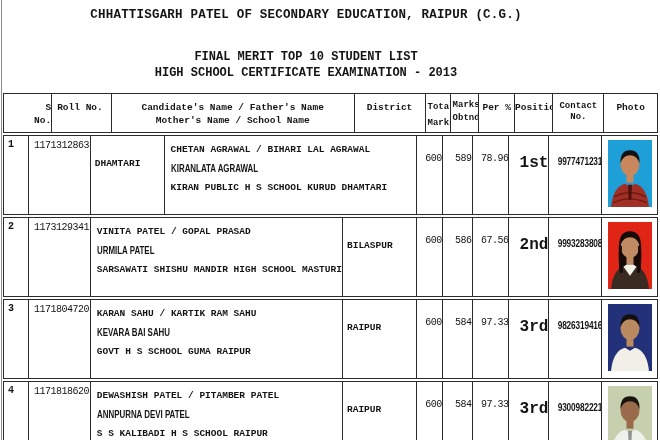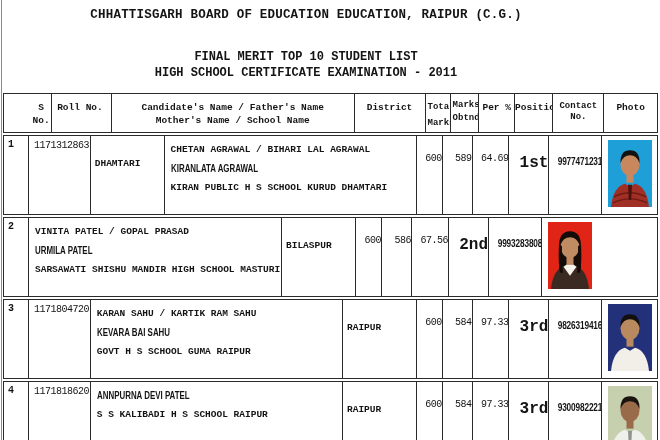--- a/index.html
+++ b/index.html
@@ -20,21 +20,21 @@
   .thead { height:40px; }
   .tdata { height:80px; }
   .c { border-right:1px solid #2b2b2b; overflow:hidden; }
   .c:last-child { border-right:none; }
   .c-sno{width:25px;} .c-roll{width:62px;} .c-cand{width:253px;} .c-dist{width:74px;}
   .c-total{width:26px;} .c-obt{width:30px;} .c-per{width:37px;} .c-pos{width:40px;}
   .c-con{width:53px;} .c-photo{width:55px;}
 
   
   .thead .c { font-size:9.5px; font-weight:bold; padding-top:7px; text-align:center; line-height:13px; }
-  .thead .c-sno { text-align:center; padding-left:3px;margin-left:24px; }
+  .thead .c-sno { text-align:right; padding-left:3px;margin-left:24px; }
   .thead .c-roll { text-align:left; padding-left:5px; }
   .thead .c-total { font-size:9px; line-height:16px; padding-top:5px; text-align:left; padding-left:2px; }
   .thead .c-obt  { font-size:9px; line-height:13px; padding-top:5px; text-align:left; padding-left:2px; }
   .thead .c-con  { font-size:9px; line-height:11px; }
 
   
   .tdata .c-sno  { font-size:10px; font-weight:bold; padding:3px 0 0 4px; }
   .tdata .c-roll { font-size:10px; padding:4px 0 0 5px; letter-spacing:-0.5px; }
   .tdata .c-cand { padding:4px 0 0 6px; }
   .cand-l1 { font-size:9.5px; font-weight:bold; line-height:19px; white-space:nowrap; }
@@ -50,23 +50,23 @@
   .tdata .c-photo { display:flex; justify-content:center; padding-top:4px; }
   .photo-svg { width:44px; height:67px; display:block; }
 </style>
 </head>
 <body>
 
 <div class="page">
   <div class="edge-line"></div>
 
   <div class="titles">
-    <div class="t-board">CHHATTISGARH BOARD OF EDUCATION EDUCATION, RAIPUR (C.G.)</div>
+    <div class="t-board">CHHATTISGARH PATEL OF SECONDARY EDUCATION, RAIPUR (C.G.)</div>
     <div class="t-sub1">FINAL MERIT TOP 10 STUDENT LIST</div>
-    <div class="t-sub2">HIGH SCHOOL CERTIFICATE EXAMINATION - 2011</div>
+    <div class="t-sub2">HIGH SCHOOL CERTIFICATE EXAMINATION - 2013</div>
   </div>
 
   <div class="tbl">
     <div class="trow thead">
       <div class="c c-sno">S No.</div>
       <div class="c c-roll">Roll No.</div>
       <div class="c c-cand">
         <div>Candidate's Name / Father's Name</div>
         <div>Mother's Name / School Name</div>
       </div>
@@ -92,41 +92,42 @@
     <div class="c c-sno">1</div>
     <div class="c c-roll">1171312863</div>
     <div class="c c-dist">DHAMTARI</div>
     <div class="c c-cand">
       <div class="cand-l1">CHETAN AGRAWAL / BIHARI LAL AGRAWAL</div>
       <div class="cand-l2"><span class="narrow">KIRANLATA AGRAWAL</span></div>
       <div class="cand-l3">KIRAN PUBLIC H S SCHOOL KURUD DHAMTARI</div>
     </div>
     <div class="c c-total">600</div>
     <div class="c c-obt">589</div>
-    <div class="c c-per">64.69</div>
+    <div class="c c-per">78.96</div>
     <div class="c c-pos">1st</div>
     <div class="c c-con">
       <span class="narrow">9977471231</span>
     </div>
     <div class="c c-photo">
       <svg class="photo-svg" viewBox="0 0 44 66" preserveAspectRatio="none">
               <rect x="0" y="0" width="44" height="66" fill="#1f9fd8"></rect>
               <path d="M3,66 Q5,46 17,43 L22,46 L27,43 Q39,46 41,66 Z" fill="#a03026"></path>
               <path d="M6,56 Q22,48 38,56" stroke="#6f1a12" fill="none" stroke-width="1.4"></path>
               <path d="M5,62 Q22,54 39,62" stroke="#6f1a12" fill="none" stroke-width="1.4"></path>
               <path d="M20,44 L24,44 L23.2,59 L20.8,59 Z" fill="#4d120d"></path>
               <rect x="18.5" y="32" width="7" height="10" fill="#c8875c"></rect>
               <ellipse cx="22" cy="24" rx="9.5" ry="11.5" fill="#c8875c"></ellipse>
               <path d="M12.5,23 Q12,10 22,10 Q32,10 31.5,23 Q29,15 22,15 Q15,15 12.5,23 Z" fill="#121212"></path>
             </svg>
     </div>
   </div>
 
   <div class="trow tdata">
     <div class="c c-sno">2</div>
+    <div class="c c-roll">1173129341</div>
     <div class="c c-cand">
       <div class="cand-l1">VINITA PATEL / GOPAL PRASAD</div>
       <div class="cand-l2"><span class="narrow">URMILA PATEL</span></div>
       <div class="cand-l3">SARSAWATI SHISHU MANDIR HIGH SCHOOL MASTURI BILASPUR</div>
     </div>
     <div class="c c-dist">BILASPUR</div>
     <div class="c c-total">600</div>
     <div class="c c-obt">586</div>
     <div class="c c-per">67.56</div>
     <div class="c c-pos">2nd</div>
@@ -172,20 +173,21 @@
               <ellipse cx="22" cy="24" rx="9.5" ry="11.5" fill="#b9895f"></ellipse>
               <path d="M12.5,23 Q12,10 22,10 Q32,10 31.5,23 Q29,15 22,15 Q15,15 12.5,23 Z" fill="#12100e"></path>
             </svg>
     </div>
   </div>
 
   <div class="trow tdata">
     <div class="c c-sno">4</div>
     <div class="c c-roll">1171818620</div>
     <div class="c c-cand">
+      <div class="cand-l1">DEWASHISH PATEL / PITAMBER PATEL</div>
       <div class="cand-l2"><span class="narrow">ANNPURNA DEVI PATEL</span></div>
       <div class="cand-l3">S S KALIBADI H S SCHOOL RAIPUR</div>
     </div>
     <div class="c c-dist">RAIPUR</div>
     <div class="c c-total">600</div>
     <div class="c c-obt">584</div>
     <div class="c c-per">97.33</div>
     <div class="c c-pos">3rd</div>
     <div class="c c-con">
       <span class="narrow">9300982221</span>

